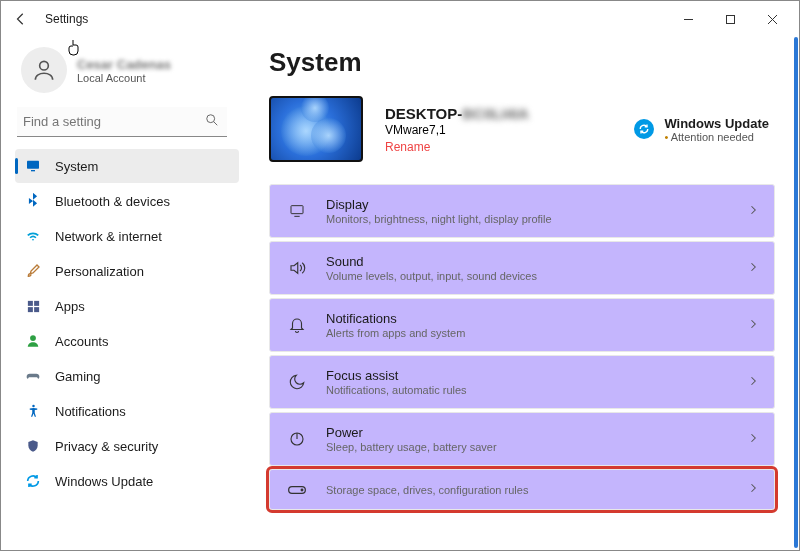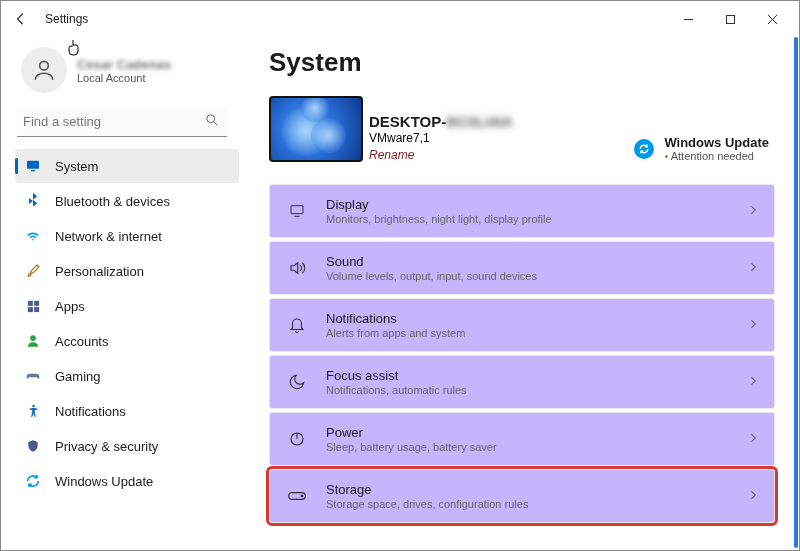--- a/index.html
+++ b/index.html
@@ -26,27 +26,27 @@
   .nav { display: flex; flex-direction: column; gap: 1px; }
   .nav-item { display: flex; align-items: center; gap: 14px; height: 34px; padding: 0 10px; border-radius: 4px; cursor: pointer; position: relative; }
   .nav-item.active { background: #ececec; }
   .nav-item.active::before { content: ""; position: absolute; left: 0; top: 9px; bottom: 9px; width: 3px; background: #0067c0; border-radius: 2px; }
   .nav-item .ico { width: 16px; height: 16px; display: flex; align-items: center; justify-content: center; }
   .nav-item .lbl { font-size: 13px; }
   
   .content { flex: 1; padding: 10px 24px 0 30px; overflow: hidden; position: relative; }
   .page-title { font-size: 26px; font-weight: 600; margin-bottom: 18px; }
   
-  .hero { display: flex; align-items: flex-end; gap: 6px; margin-bottom: 22px; }
+  .hero { display: flex; align-items: center; gap: 22px; margin-bottom: 22px; }
   .hero-img { width: 94px; height: 66px; border: 2px solid #111; border-radius: 4px; background: radial-gradient(circle at 40% 50%, #5aa8f8 0%, #2a6ed9 45%, #0c3b8e 100%); position: relative; overflow: hidden; }
   .bloom { position: absolute; border-radius: 50%; background: radial-gradient(circle, rgba(180,220,255,0.9) 0%, rgba(60,130,220,0.3) 70%); }
   .hero-info .devname { font-size: 15px; font-weight: 600; }
   .hero-info .devname .blur { filter: blur(3px); color: #666; }
   .hero-info .devsub { font-size: 12px; color: #000000; margin-top: 1px; }
-  .hero-info .rename { font-size: 12px; color: #7f1d1d; margin-top: 3px; cursor: pointer; font-style: italic; }
+  .hero-info .rename { font-size: 12px; color: #ef4444; margin-top: 3px; cursor: pointer; }
   .hero-update { margin-left: auto; display: flex; align-items: center; gap: 10px; margin-right: 6px; }
   .upd-ico { width: 20px; height: 20px; border-radius: 50%; background: #0099e5; display: flex; align-items: center; justify-content: center; color: #fff; }
   .upd-title { font-size: 13px; font-weight: 600; }
   .upd-sub { font-size: 11px; color: #555; }
   .upd-sub::before { content: "• "; color: #c08000; }
   
   .cards { display: flex; flex-direction: column; gap: 3px; }
   .card { display: flex; align-items: center; gap: 18px; padding: 12px 16px; border: 1px solid #e8e8e8; border-radius: 3px; background: #c4b5fd; cursor: pointer; }
   .card.highlight { outline: 3px solid #d43a2f; outline-offset: 0; }
   .card .cico { width: 22px; display: flex; align-items: center; justify-content: center; color: #333; }
@@ -306,21 +306,20 @@
             </svg></span>
         </div>
         <div class="card highlight">
           <span class="cico">
             <svg width="20" height="12" viewBox="0 0 24 12" fill="none" stroke="#333" stroke-width="1.5">
               <rect x="2" y="2" width="20" height="8" rx="4"></rect>
               <circle cx="18" cy="6" r="1" fill="#333"></circle>
             </svg>
           </span>
           <span>
-            <div class="ctitle">Storage</div>
             <div class="csub">Storage space, drives, configuration rules</div>
           </span>
           <span class="chev"><svg width="10" height="12" viewBox="0 0 10 16">
               <path d="M3 3l5 5-5 5" stroke="#555" fill="none" stroke-width="1.4"></path>
             </svg></span>
         </div>
       </div>
   </div>
 </div>
 

